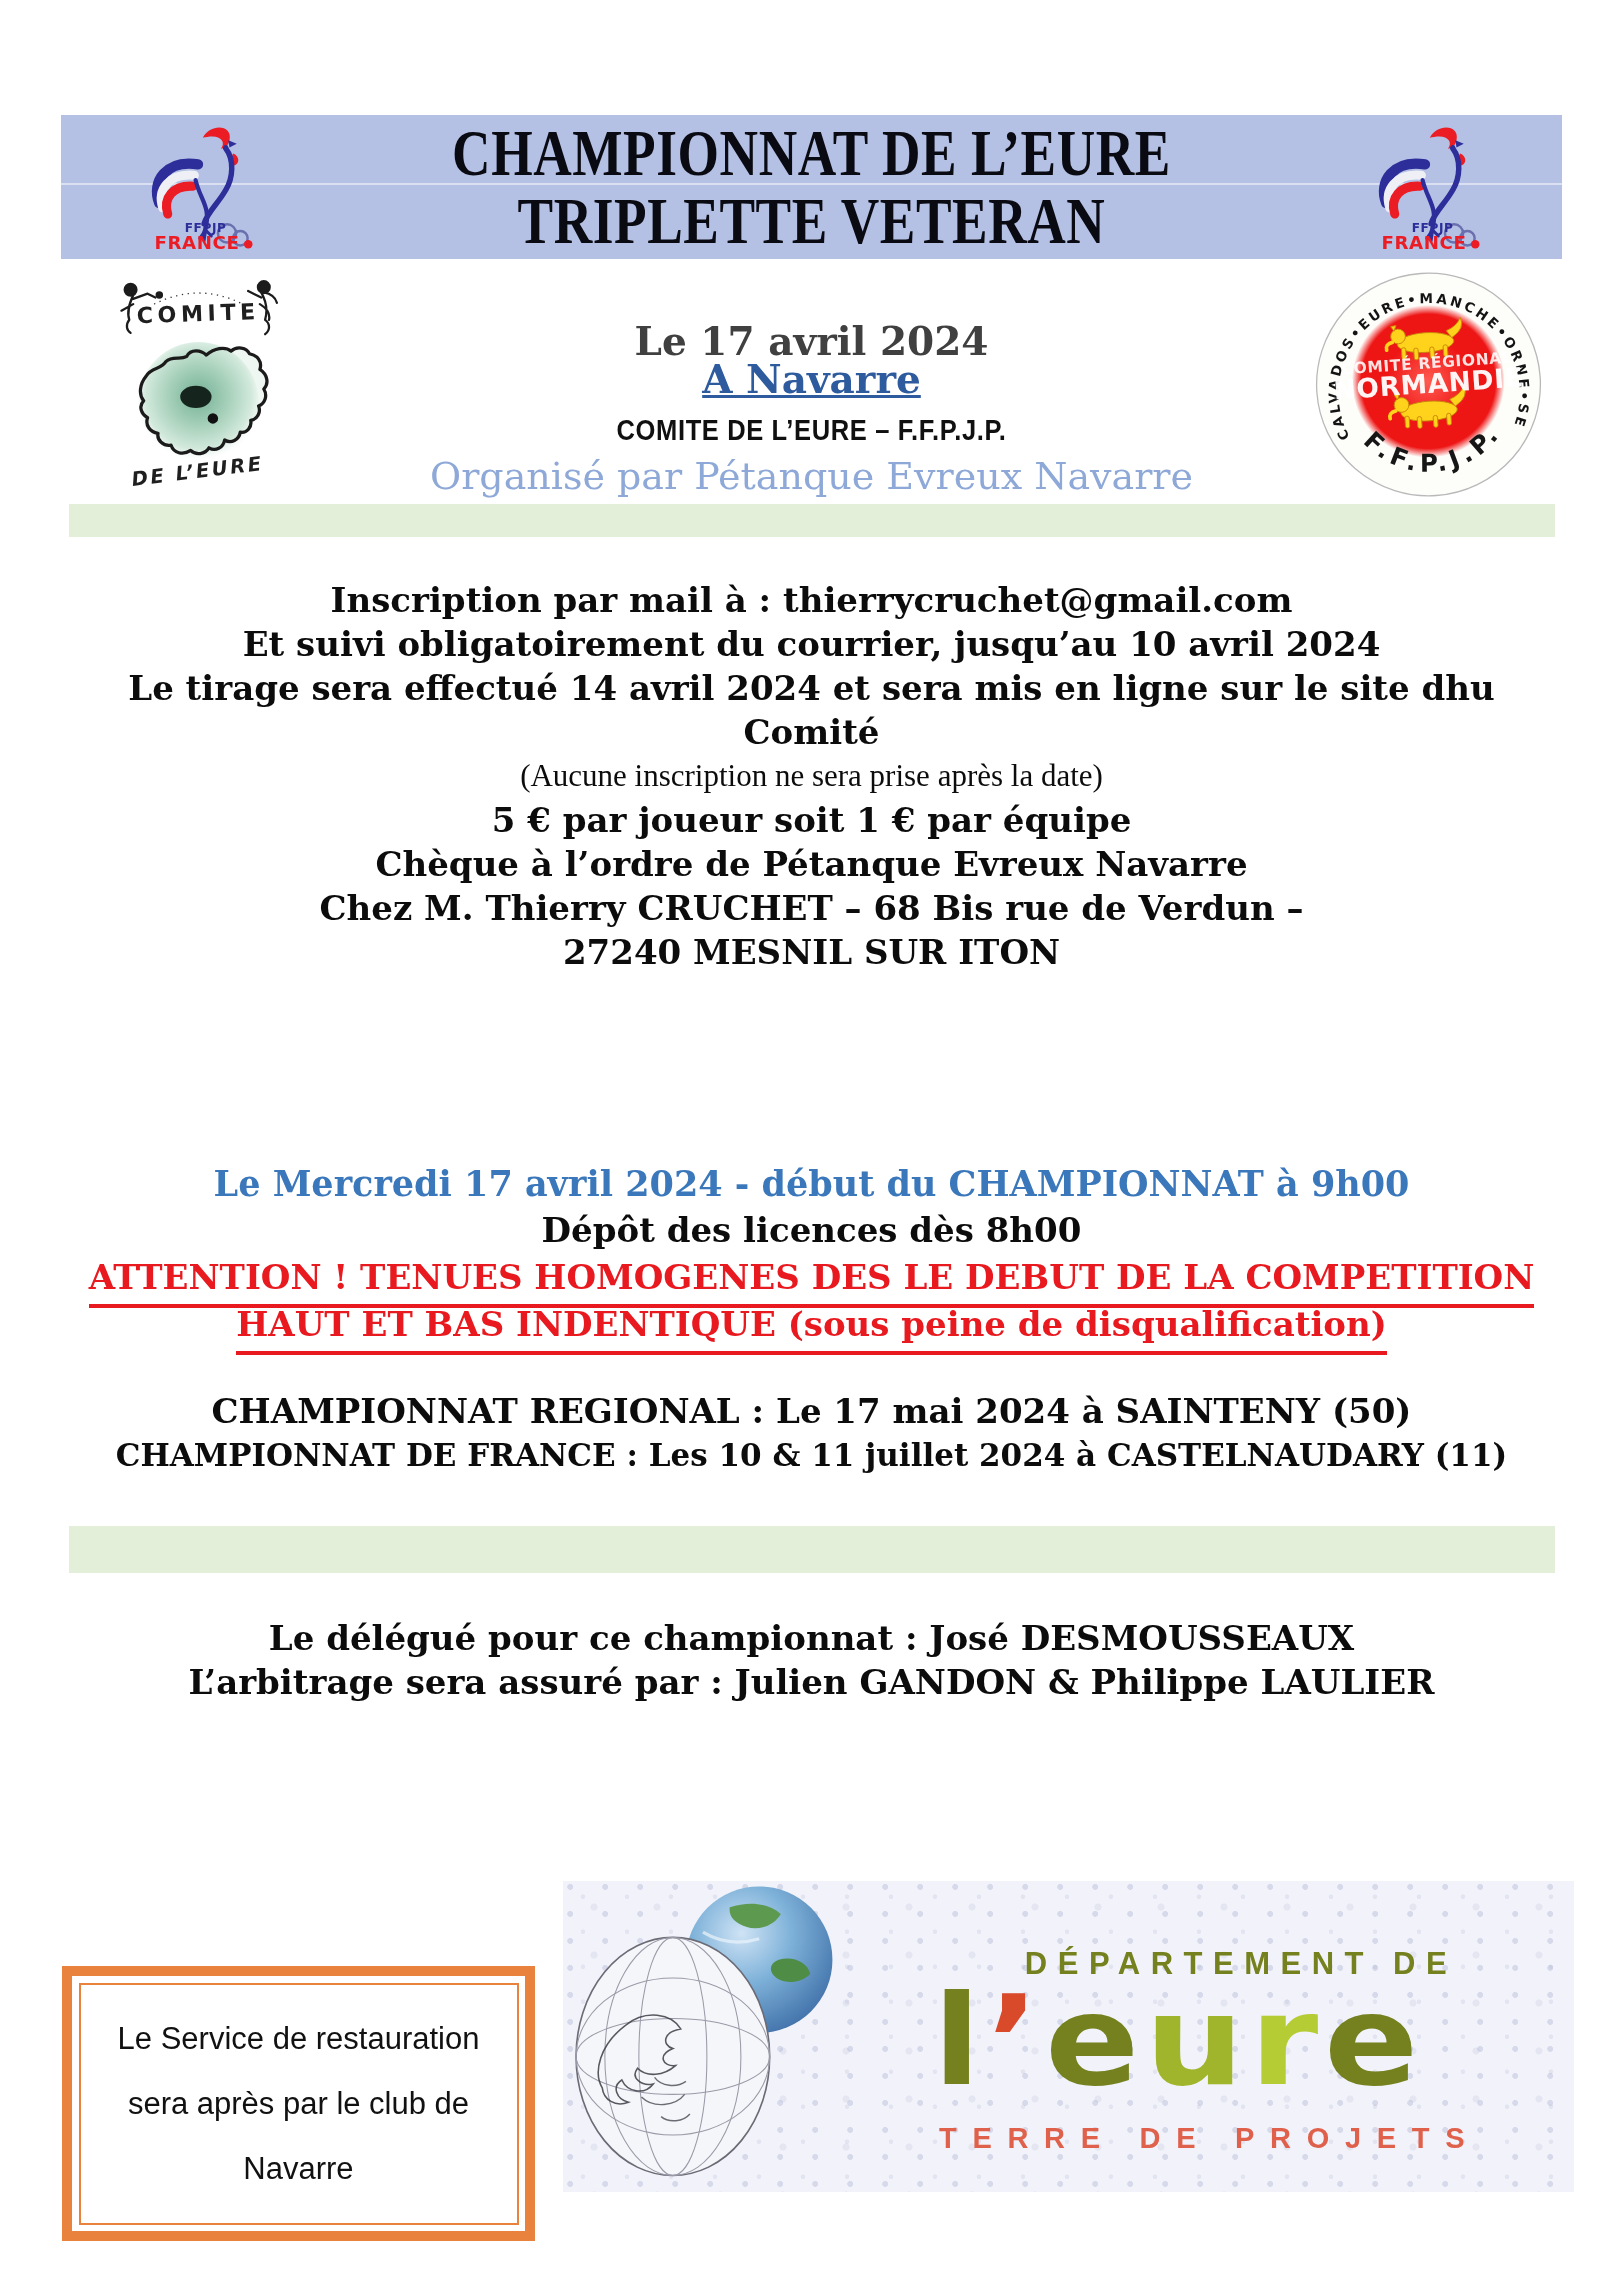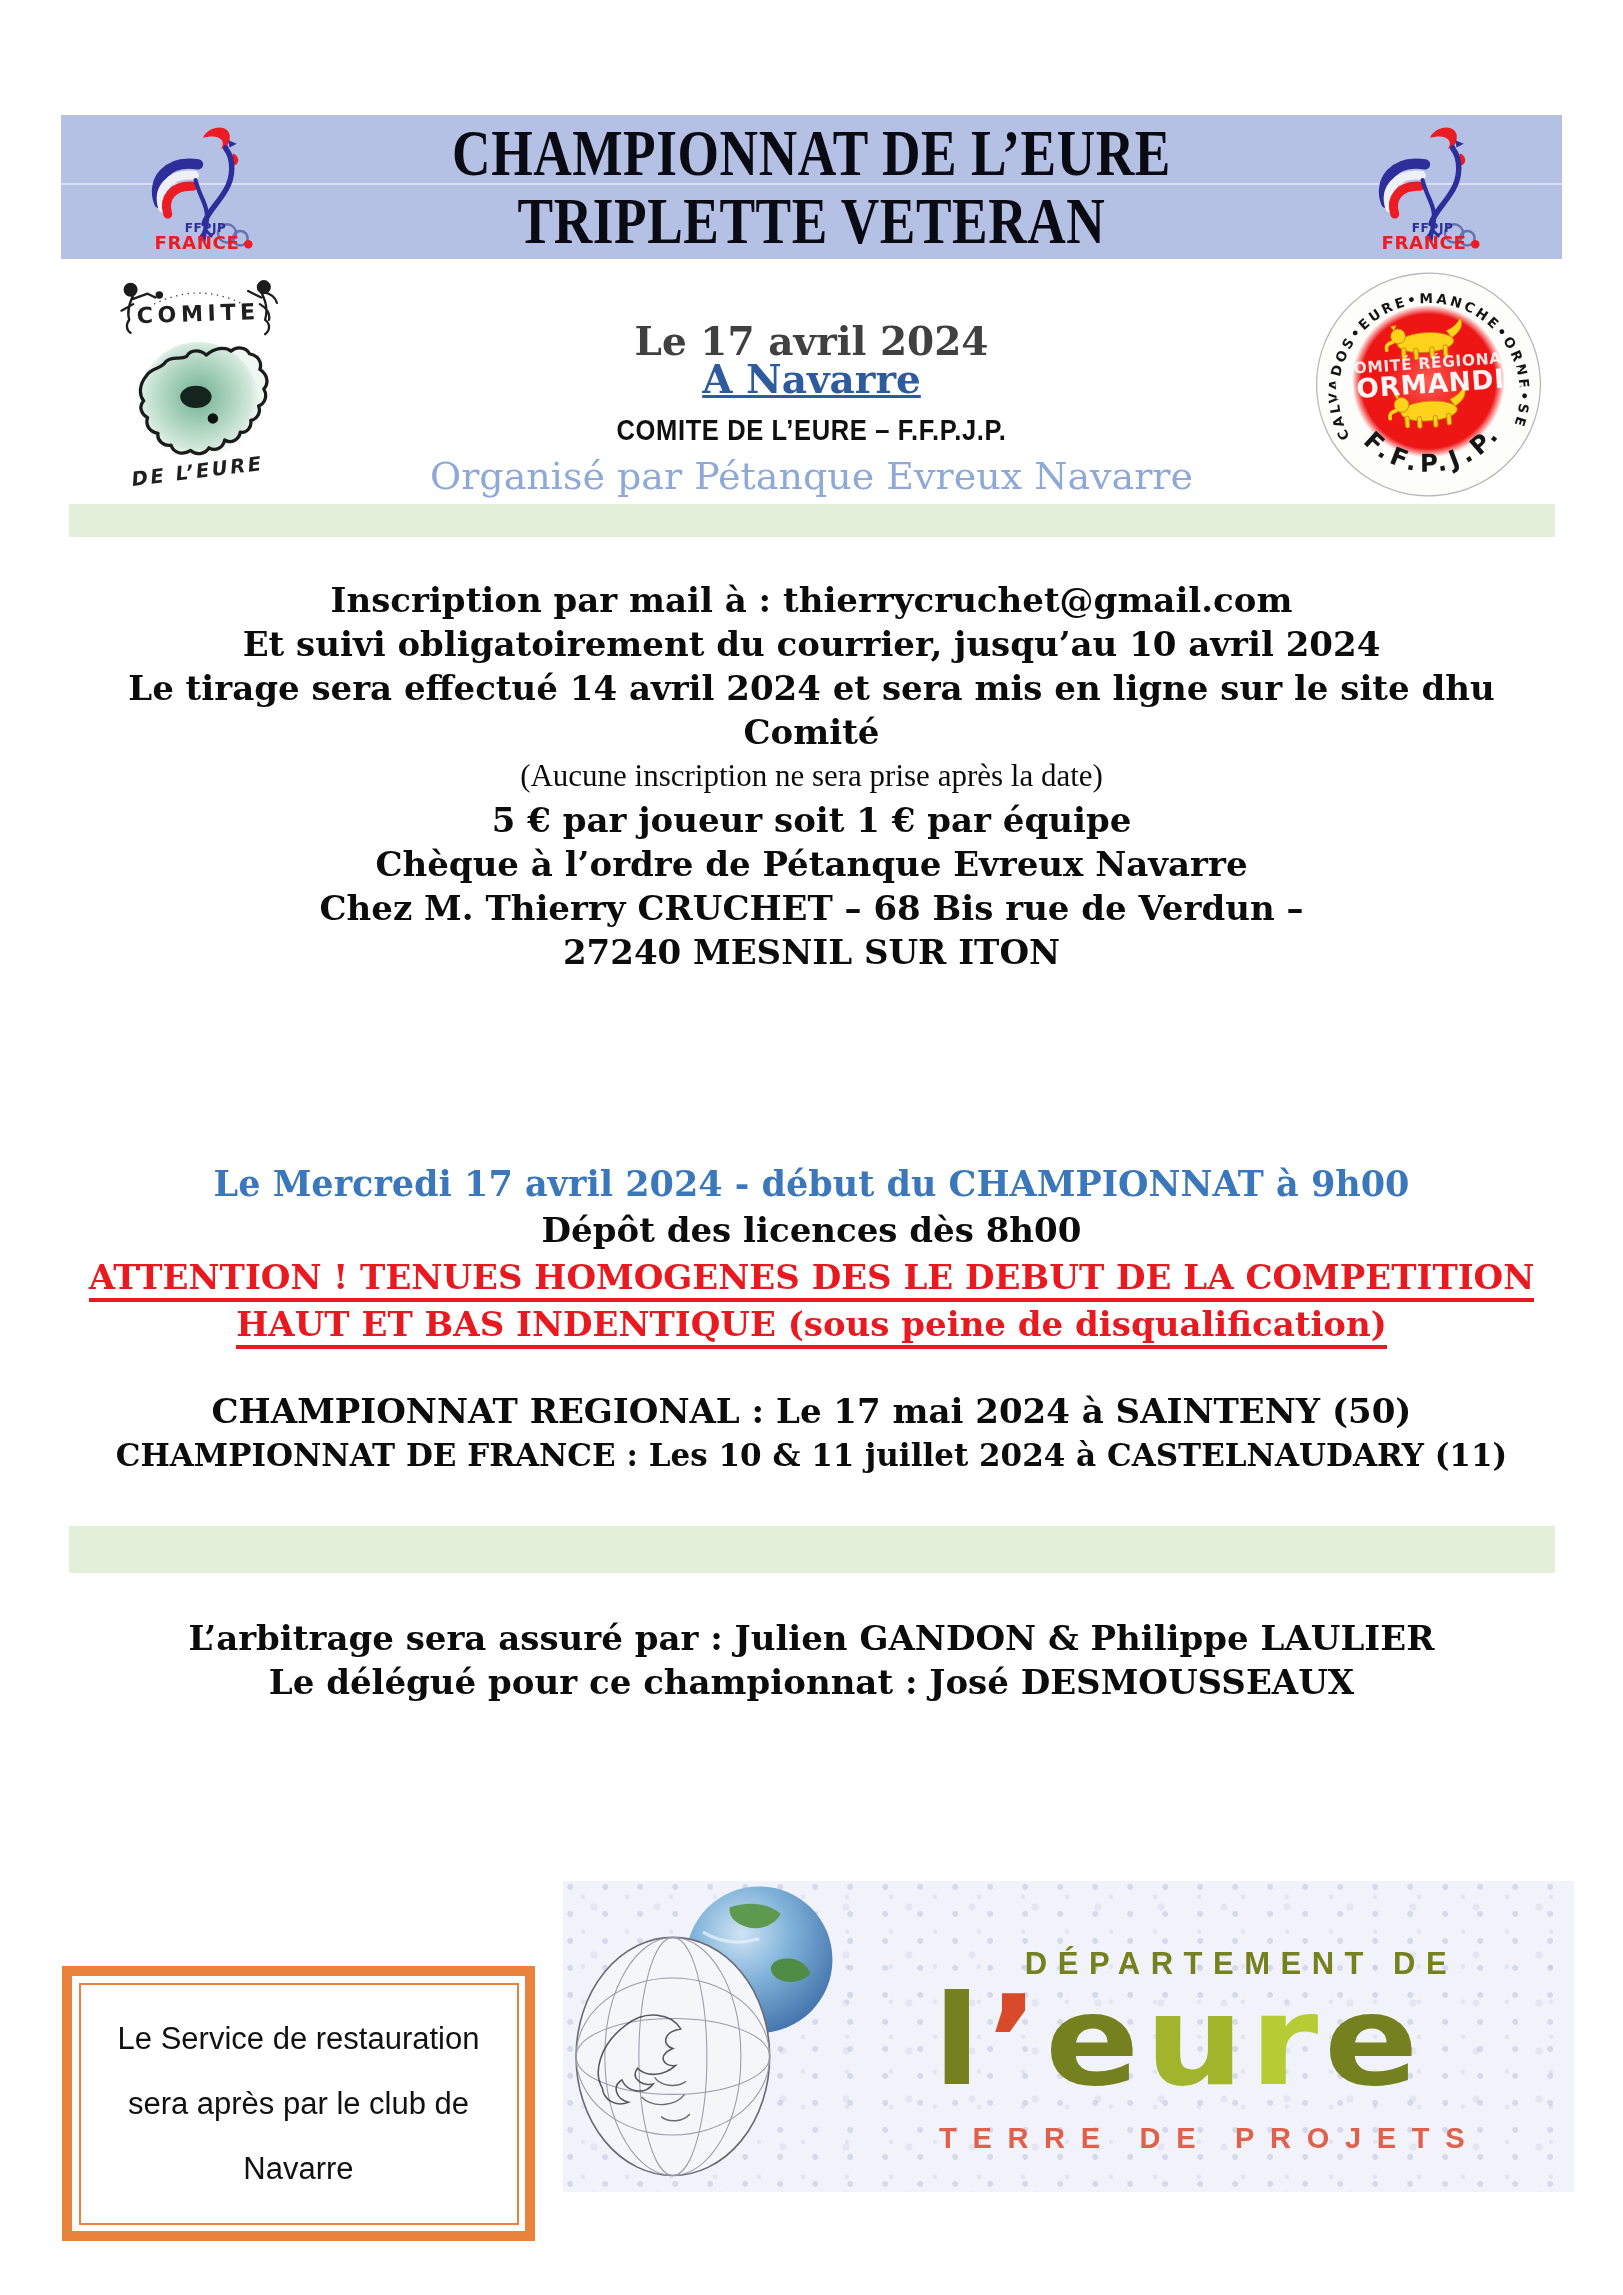--- a/index.html
+++ b/index.html
@@ -33,21 +33,21 @@
   
   .block{position:absolute; left:0; right:0; text-align:center; color:#0c0c0c;}
   .block .ln{white-space:nowrap;}
   .reg{top:578px;}
   .reg .ln{height:44px; line-height:44px; font-size:34px; font-weight:700;}
   .reg .ln.alt{font-family:"Liberation Serif", serif; font-weight:400; font-size:31px;}
   .sched{top:1160px;}
   .sched .ln{height:47px; line-height:47px; font-size:34px; font-weight:700;}
   .sched .ln.blue{color:#3a78bb; font-size:35px;}
   .sched .ln.red{color:#e8191f;}
-  .sched .ln.red span{display:inline-block; border-bottom:4.6px solid #e8191f; padding-bottom:2px; line-height:38px;}
+  .sched .ln.red span{display:inline-block; border-bottom:4.6px solid #e8191f; padding-bottom:8px; line-height:38px;}
   .champ{top:1389px;}
   .champ .ln{height:44px; line-height:44px; font-size:34px; font-weight:700;}
   .champ .ln.small{font-size:31px;}
   .off{top:1616px;}
   .off .ln{height:44px; line-height:44px; font-size:34px; font-weight:700;}
   
   .resto{position:absolute; left:62px; top:1966px; width:473px; height:275px; border:10.5px solid #e8823c; box-sizing:border-box; background:#fff;}
   .resto-inner{position:absolute; inset:6.5px; border:2.6px solid #e8823c; display:flex; flex-direction:column; justify-content:center; align-items:center;
     font-family:"Liberation Sans", sans-serif; font-size:31px; color:#111; text-align:center;}
   .resto-inner .rln{line-height:65px; white-space:nowrap;}
@@ -222,22 +222,22 @@
   </div>
 
   <div class="block champ">
     <div class="ln">CHAMPIONNAT REGIONAL : Le 17 mai 2024 à SAINTENY (50)</div>
     <div class="ln small">CHAMPIONNAT DE FRANCE : Les 10 &amp; 11 juillet 2024 à CASTELNAUDARY (11)</div>
   </div>
 
   <div class="greenband gb2"></div>
 
   <div class="block off">
+    <div class="ln">Le délégué pour ce championnat : José DESMOUSSEAUX</div>
     <div class="ln">L’arbitrage sera assuré par : Julien GANDON &amp; Philippe LAULIER</div>
-    <div class="ln">Le délégué pour ce championnat : José DESMOUSSEAUX</div>
   </div>
 
   <div class="resto">
     <div class="resto-inner">
       <div class="rln">Le Service de restauration</div>
       <div class="rln">sera après par le club de</div>
       <div class="rln">Navarre</div>
     </div>
   </div>
 

